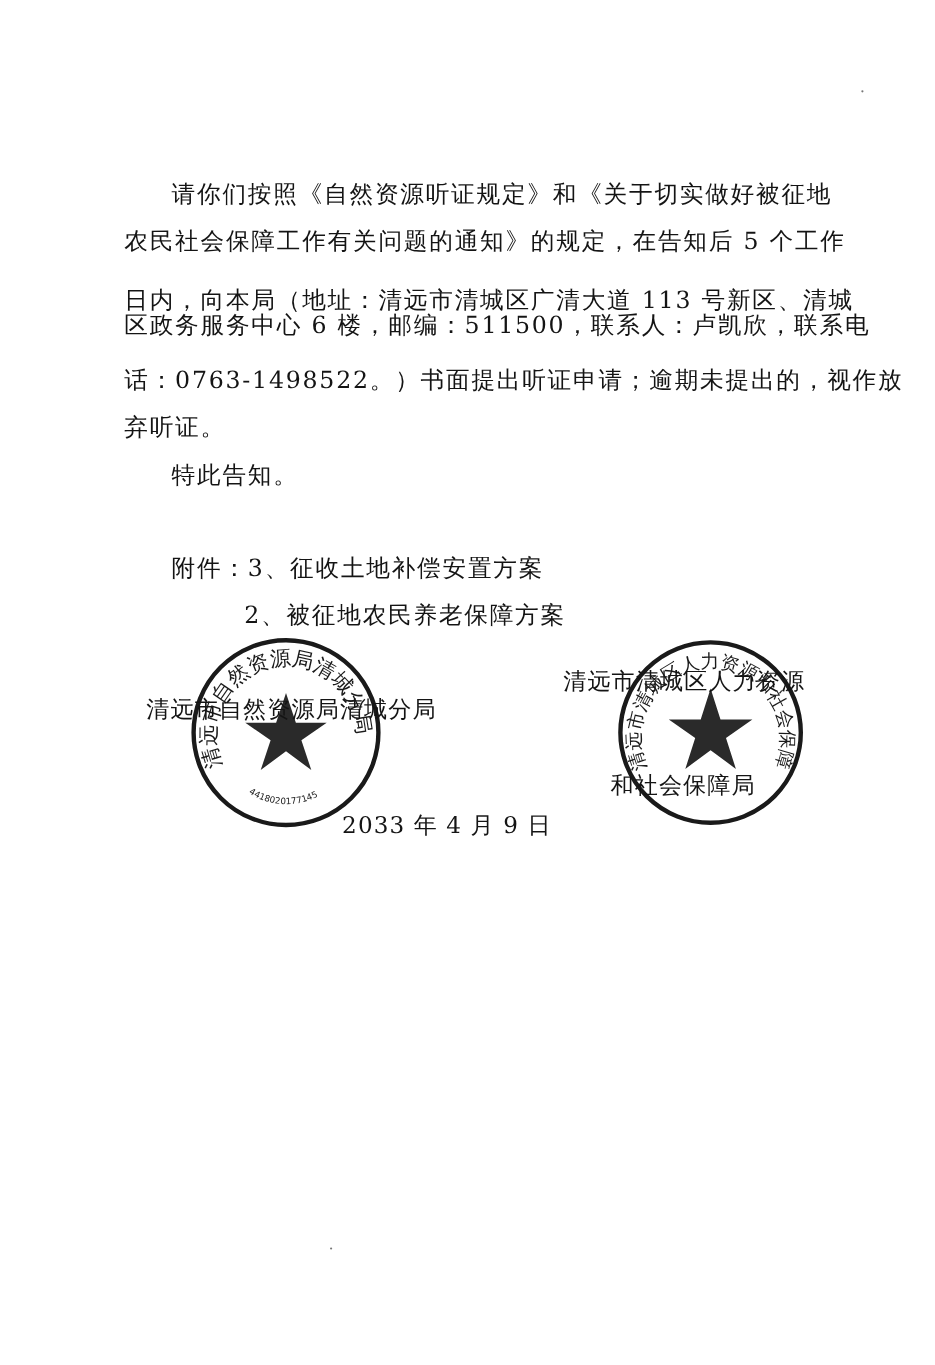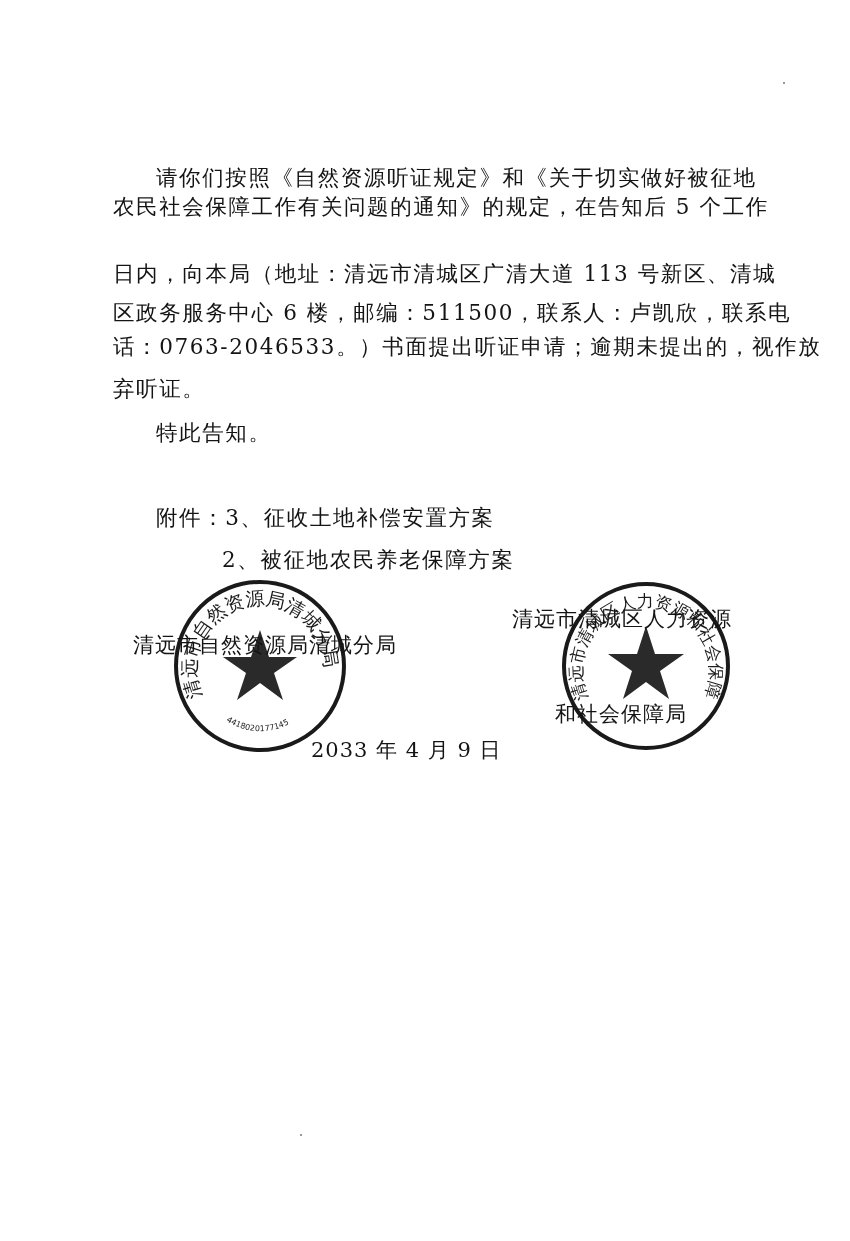--- a/index.html
+++ b/index.html
@@ -19,24 +19,24 @@
     .sig { position: absolute; font-size: 21px; letter-spacing: 1px; white-space: nowrap; line-height: 30px; }
     .seal { position: absolute; }
     .dot { position: absolute; width: 2px; height: 2px; background: #777; border-radius: 1px; }
   </style>
 </head>
 <body>
 
 <div class="page">
 
   <div class="line indent" style="top:163px">请你们按照《自然资源听证规定》和《关于切实做好被征地</div>
-  <div class="line" style="top:192px">农民社会保障工作有关问题的通知》的规定，在告知后 5 个工作</div>
+  <div class="line" style="top:205px">农民社会保障工作有关问题的通知》的规定，在告知后 5 个工作</div>
   <div class="line" style="top:259px">日内，向本局（地址：清远市清城区广清大道 113 号新区、清城</div>
-  <div class="line" style="top:298px">区政务服务中心 6 楼，邮编：511500，联系人：卢凯欣，联系电</div>
-  <div class="line" style="top:332px">话：0763-2046533。）书面提出听证申请；逾期未提出的，视作放</div>
+  <div class="line" style="top:282px">区政务服务中心 6 楼，邮编：511500，联系人：卢凯欣，联系电</div>
+  <div class="line" style="top:332px">话：0763-1498522。）书面提出听证申请；逾期未提出的，视作放</div>
   <div class="line indent" style="top:418px">特此告知。</div>
   <div class="line" style="top:374px">弃听证。</div>
 
   <div class="line indent" style="top:503px">
     <span>附件：</span><span>3、征收土地补偿安置方案</span>
   </div>
   <div class="line att2" style="top:545px">2、被征地农民养老保障方案</div>
 
   <svg class="seal" style="left:172px;top:578px" width="176" height="176" viewBox="0 0 176 176">
     <defs>

